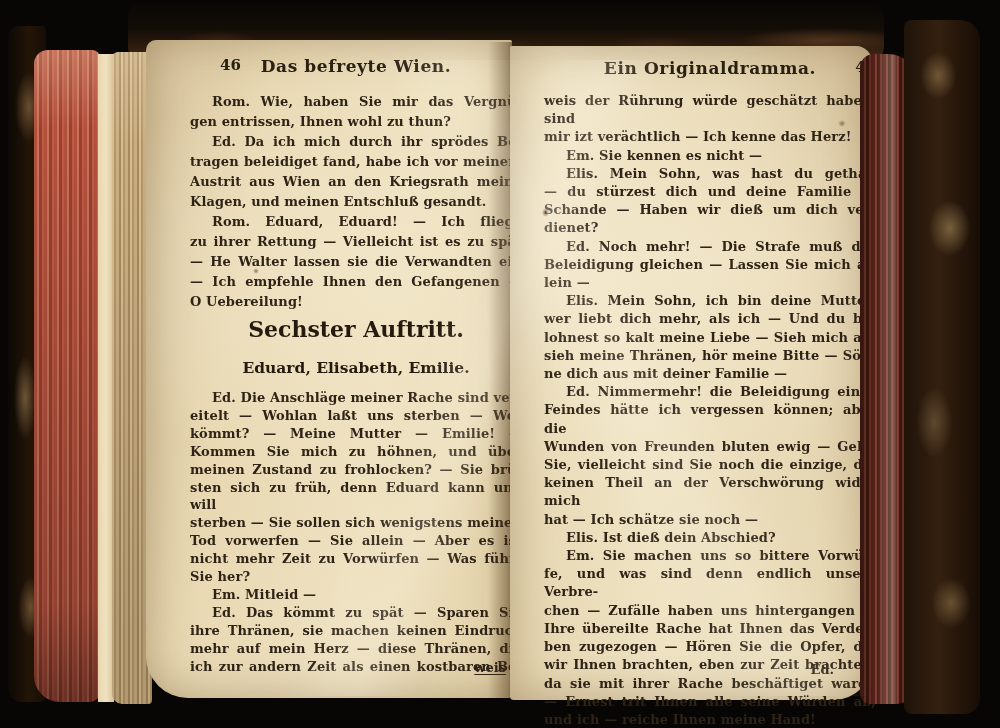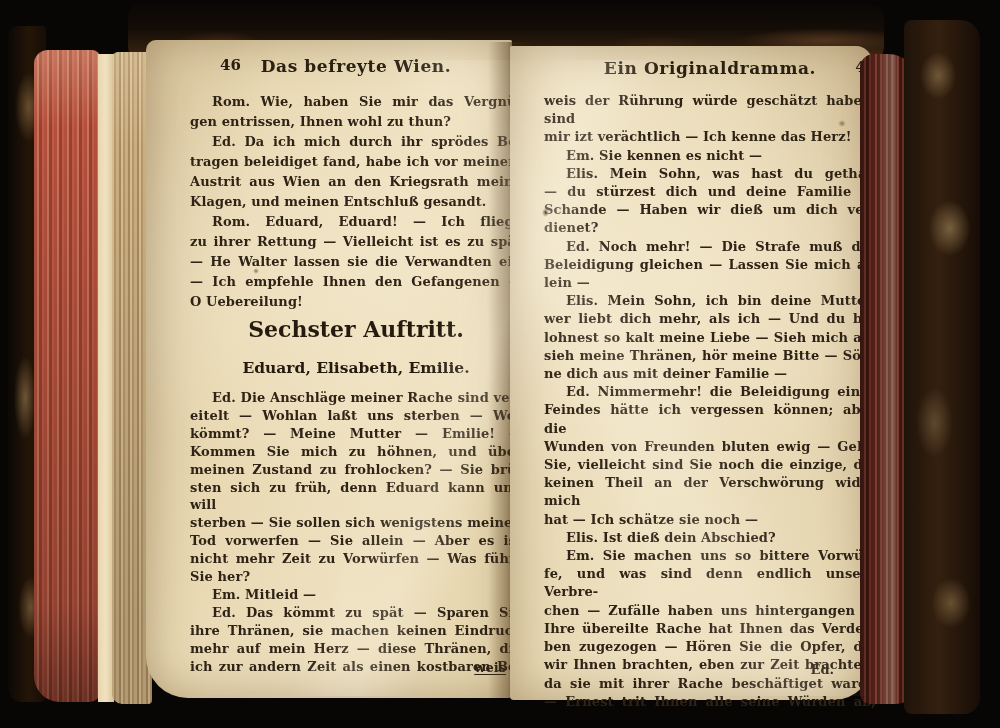--- a/index.html
+++ b/index.html
@@ -158,20 +158,21 @@
         <div class="tl">hat — Ich schätze sie noch —</div>
         <div class="tl ind">Elis. Ist dieß dein Abschied?</div>
         <div class="tl ind just">Em. Sie machen uns so bittere Vorwür-</div>
         <div class="tl just">fe, und was sind denn endlich unsere Verbre-</div>
         <div class="tl just">chen — Zufälle haben uns hintergangen —</div>
         <div class="tl just">Ihre übereilte Rache hat Ihnen das Verder-</div>
         <div class="tl just">ben zugezogen — Hören Sie die Opfer, die</div>
         <div class="tl just">wir Ihnen brachten, eben zur Zeit brachten,</div>
         <div class="tl just">da sie mit ihrer Rache beschäftiget waren</div>
         <div class="tl just">— Ernest trit Ihnen alle seine Würden ab,</div>
+        <div class="tl">und ich — reiche Ihnen meine Hand!</div>
       </div>
     <div class="catchword" style="left:34px;top:616px;width:290px;text-align:right;text-decoration:none;">Ed.</div>
   </div>
 
   <div class="right-foredge"></div>
   <div class="right-cover"></div>
 
   <div class="glare"></div>
   <div class="stain s1"></div>
   <div class="stain s2"></div>

